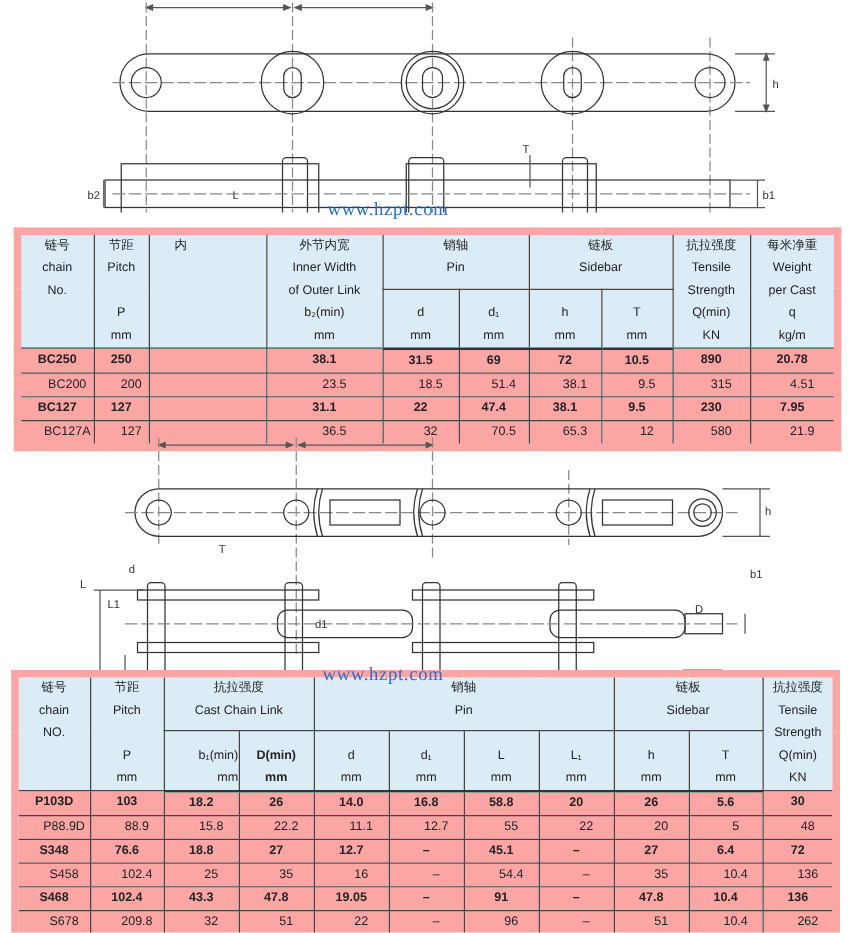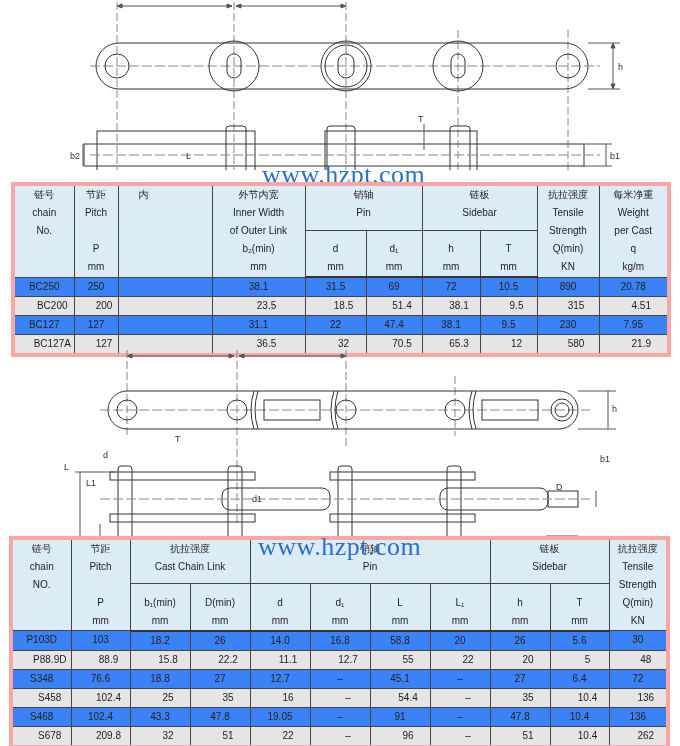--- a/index.html
+++ b/index.html
@@ -1,26 +1,26 @@
 <!DOCTYPE html>
 <html><head>
 <meta charset="utf-8">
 <style>
   html, body { margin:0; padding:0; background:#ffffff; }
   body { width:680px; height:746px; position:relative; overflow:hidden; font-family:"Liberation Sans", sans-serif; color:#222; }
   .drawing { position:absolute; left:0; }
-  .watermark { position:absolute; font-family:"Liberation Serif", serif; font-size:26px; color:#2a6fc9; letter-spacing:0.5px; white-space:nowrap; }
+  .watermark { position:absolute; font-family:"Liberation Serif", serif; font-size:15px; color:#2a6fc9; letter-spacing:0.5px; white-space:nowrap; }
   table.spec { position:absolute; border-collapse:collapse; table-layout:fixed; font-size:10px; }
   table.spec td, table.spec th { border:1px solid #444; text-align:center; padding:0; font-weight:normal; line-height:18px; overflow:hidden; white-space:nowrap; }
-  table.spec { border:4px solid #fca5a5; }
+  table.spec { border:6px solid #fca5a5; }
   table.spec th { background:#dcecf7; vertical-align:top; }
   table.spec tr.hdr-bottom th { border-bottom:2px solid #333; }
   table.spec tr.row td { height:17px; }
-  table.spec tr.row.odd td { background:#3b82f6; }
-  table.spec tr.row.even td { background:#e5e5e5;padding-left:16px; }
+  table.spec tr.row.odd td { background:#fca5a5;font-weight:bold; }
+  table.spec tr.row.even td { background:#fca5a5;padding-left:16px; }
   .hline { display:block; line-height:18px; }
 </style>
 </head>
 <body>
 
 <svg class="drawing" style="top:0;" width="680" height="170" viewBox="0 0 680 170">
   <g stroke="#555" stroke-width="1" fill="none">
 
     <line x1="117" y1="6" x2="232" y2="6"></line>
     <line x1="236" y1="6" x2="346" y2="6"></line>
@@ -316,25 +316,25 @@
     </th>
     <th rowspan="2">
       <span class="hline">抗拉强度</span>
       <span class="hline">Tensile</span>
       <span class="hline">Strength</span>
       <span class="hline">Q(min)</span>
       <span class="hline">KN</span>
     </th>
   </tr>
   <tr class="hdr-bottom" style="height:46px;">
-    <th style="vertical-align:bottom;">
+    <th style="vertical-align:bottom;text-align:right;">
       <span class="hline">b₁(min)</span>
           <span class="hline">mm</span>
     </th>
-    <th style="vertical-align:bottom;">
+    <th style="vertical-align:bottom;font-weight:bold;">
       <span class="hline">D(min)</span>
           <span class="hline">mm</span>
     </th>
     <th style="vertical-align:bottom;">
       <span class="hline">d</span>
           <span class="hline">mm</span>
     </th>
     <th style="vertical-align:bottom;">
       <span class="hline">d₁</span>
           <span class="hline">mm</span>

